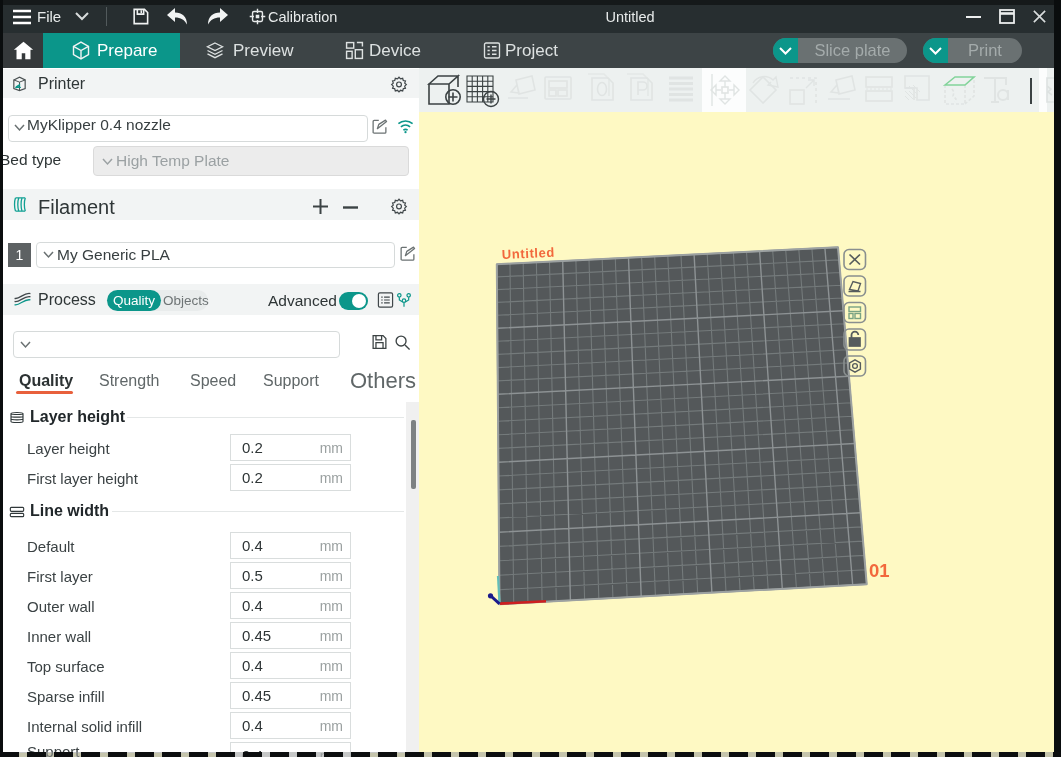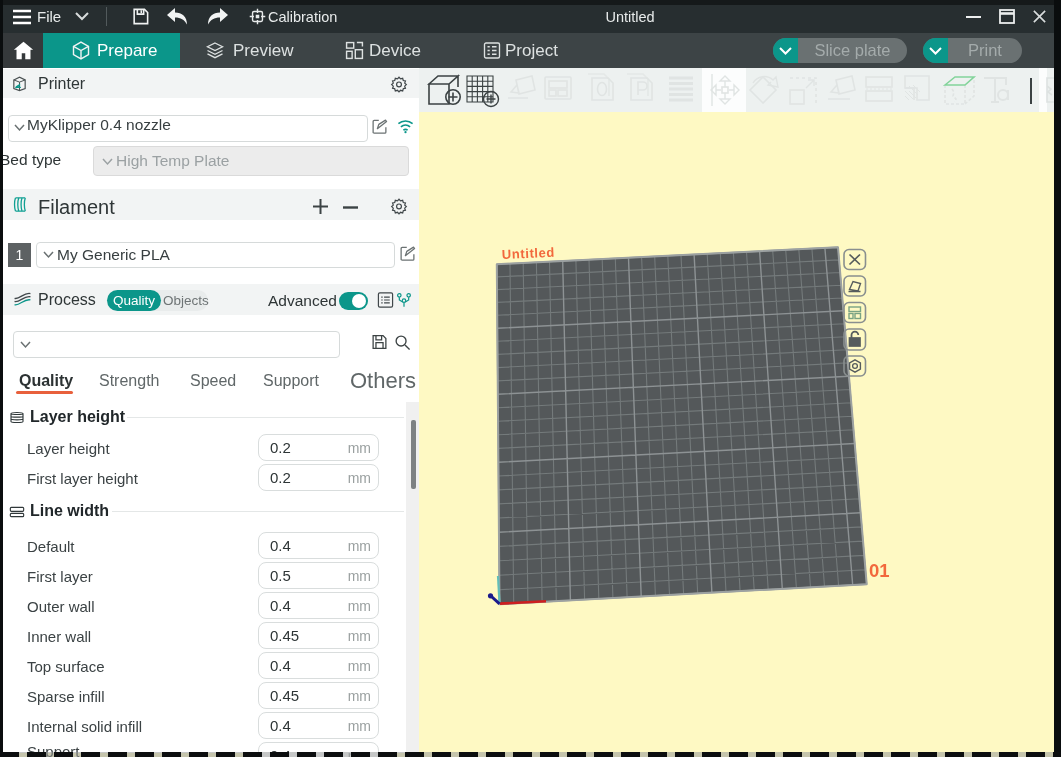--- a/index.html
+++ b/index.html
@@ -8,21 +8,21 @@
 #titlebar{position:absolute;left:0;top:0;width:1061px;height:33px;background:#272e30;color:#e8ebeb}
 #topnoise{position:absolute;left:0;top:0;width:1061px;height:5px;background:#15191a;z-index:60}
 #edgeL{position:absolute;left:0;top:0;width:3px;height:757px;background:#0a0d0e;z-index:65}
 #edgeR{position:absolute;left:1054px;top:0;width:7px;height:757px;background:#0a0d0e;z-index:65}
 #tabbar{position:absolute;left:0;top:33px;width:1061px;height:35px;background:#3d4446;color:#dde1e1}
 .tabtxt{position:absolute;top:8px;font-size:17px;color:#dde1e1}
 #panel{position:absolute;left:0;top:68px;width:419px;height:685px;background:#fff}
 .sechead{position:absolute;left:0;width:419px;background:#f2f4f4}
 .box{position:absolute;background:#fff;border:1px solid #d6dada;border-radius:4px;font-size:15px;color:#383f41}
 .row-label{position:absolute;font-size:15px;color:#3b4244}
-.vbox{position:absolute;left:258px;width:121px;height:27px;background:#fff;border:1px solid #d9dddd;border-radius:8px}
+.vbox{position:absolute;left:230px;width:121px;height:27px;background:#fff;border:1px solid #d9dddd;border-radius:0}
 .vbox .val{position:absolute;left:11px;top:4px;font-size:15px;color:#2e3536}
 .vbox .unit{position:absolute;right:7px;top:5px;font-size:14px;color:#9aa0a0}
 .ghead{position:absolute;left:30px;font-size:16px;font-weight:bold;color:#21272a}
 .gline{position:absolute;height:1px;background:#e4e7e7}
 #vptoolbar{position:absolute;left:419px;top:68px;width:635px;height:44px;background:#edf1f0}
 #botnoise{position:absolute;left:0;top:752px;width:1061px;height:5px;z-index:70;background:repeating-linear-gradient(90deg,#0c0e0f 0 19px,rgba(150,153,153,.55) 19px 27px)}
 </style></head>
 <body>
 <div id="win">
   <div id="titlebar">

